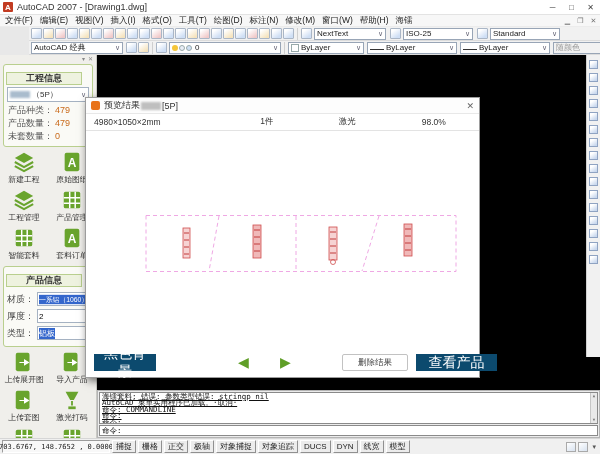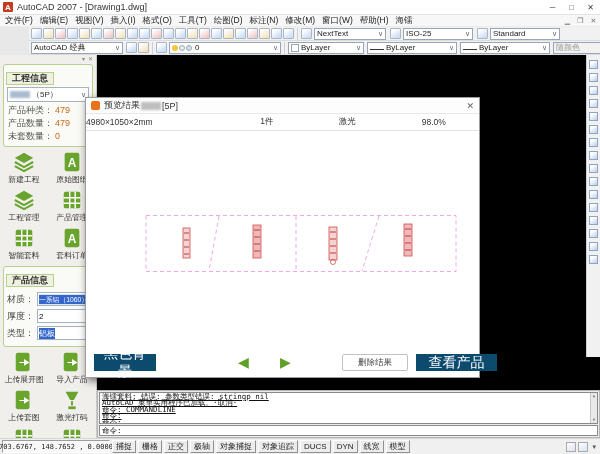--- a/index.html
+++ b/index.html
@@ -47,21 +47,21 @@
   .grayed{color:#999;background:#f2f2f2;}
 
   
   #sidebar{position:absolute;left:0;top:55px;width:97px;height:383px;background:#f0efeb;
            border-right:1px solid #c9c9c4;box-sizing:border-box;overflow:hidden;}
   .pbar{height:8px;display:flex;justify-content:flex-end;align-items:center;gap:3px;padding-right:3px;}
   .pbar span{font-size:6px;color:#888;line-height:6px;}
   .sec{margin:1px 3px 3px 3px;border:1px solid #b9cf8e;border-radius:3px;background:#fafaf6;
        padding:2px 3px 3px 3px;}
   .sechdr{font-size:9px;font-weight:bold;color:#333;background:#eef2df;border:1px solid #b9cf8e;
-          display:inline-block;padding:0 5px;margin:-1px 0 2px -1px;line-height:11px;}
+          display:inline-block;padding:0 19px;margin:-1px 0 2px -1px;line-height:11px;}
   .combo{height:13px;border:1px solid #a5b2c2;background:#fff;display:flex;align-items:center;
          font-size:8px;color:#333;padding:0 2px;margin-bottom:2px;}
   .redact{display:inline-block;width:20px;height:7px;background:#a9bccd;filter:blur(1px);margin-right:2px;}
   .combo .arw{margin-left:auto;font-size:7px;color:#667;}
   .srow{display:flex;font-size:9px;padding:1px 1px;line-height:11px;}
   .slbl{color:#555;}
   .sval{color:#c96a1b;margin-left:2px;}
   .tgrid{display:grid;grid-template-columns:1fr 1fr;row-gap:1px;margin:3px 0 3px 0;}
   .tool{display:flex;flex-direction:column;align-items:center;background:none;border:none;padding:1px 0;cursor:pointer;}
   .tico{width:22px;height:22px;display:flex;align-items:center;justify-content:center;}
@@ -82,21 +82,21 @@
   
   #dialog{position:absolute;left:85px;top:97px;width:395px;height:281px;background:#fff;
           border:1px solid #9d9d9d;box-shadow:2px 3px 8px rgba(0,0,0,.55);box-sizing:border-box;z-index:5;}
   .dtitle{height:15px;display:flex;align-items:center;padding:0 5px;border-bottom:1px solid #e8e8e8;background:#fdfdfd;}
   .dlogo{width:9px;height:9px;background:#e8731a;border-radius:2px;flex:none;margin-right:4px;}
   .dtitle .t{font-size:9px;color:#333;}
   .redact-t{display:inline-block;width:20px;height:8px;background:#bfbfbf;filter:blur(1px);margin:0 1px;vertical-align:middle;}
   .dclose{margin-left:auto;color:#666;font-size:9px;}
   .dinfo{height:16px;display:grid;grid-template-columns:36% 20% 21% 23%;align-items:center;
          border-bottom:1px solid #e3e3e3;font-size:8.5px;color:#333;}
-  .dinfo .c0{text-align:left;}
+  .dinfo .c0{padding-left:8px;text-align:left;}
   .dinfo .cc-cell{text-align:center;}
   #sheet-svg{position:absolute;left:0;top:116px;width:395px;height:60px;}
   .dbtns{position:absolute;left:0;bottom:6px;width:395px;height:17px;}
   .gbtn{position:absolute;height:17px;background:#0c4a6e;color:#fff;font-size:14px;border:none;
         border-radius:0;display:flex;align-items:center;justify-content:center;cursor:pointer;}
   .wbtn{position:absolute;height:17px;background:#fff;color:#444;font-size:8.5px;border:1px solid #c2c2c2;
         border-radius:2px;display:flex;align-items:center;justify-content:center;box-sizing:border-box;cursor:pointer;}
   .navarw{position:absolute;top:0px;font-size:14px;color:#5f9e27;line-height:17px;cursor:pointer;}
 
   

